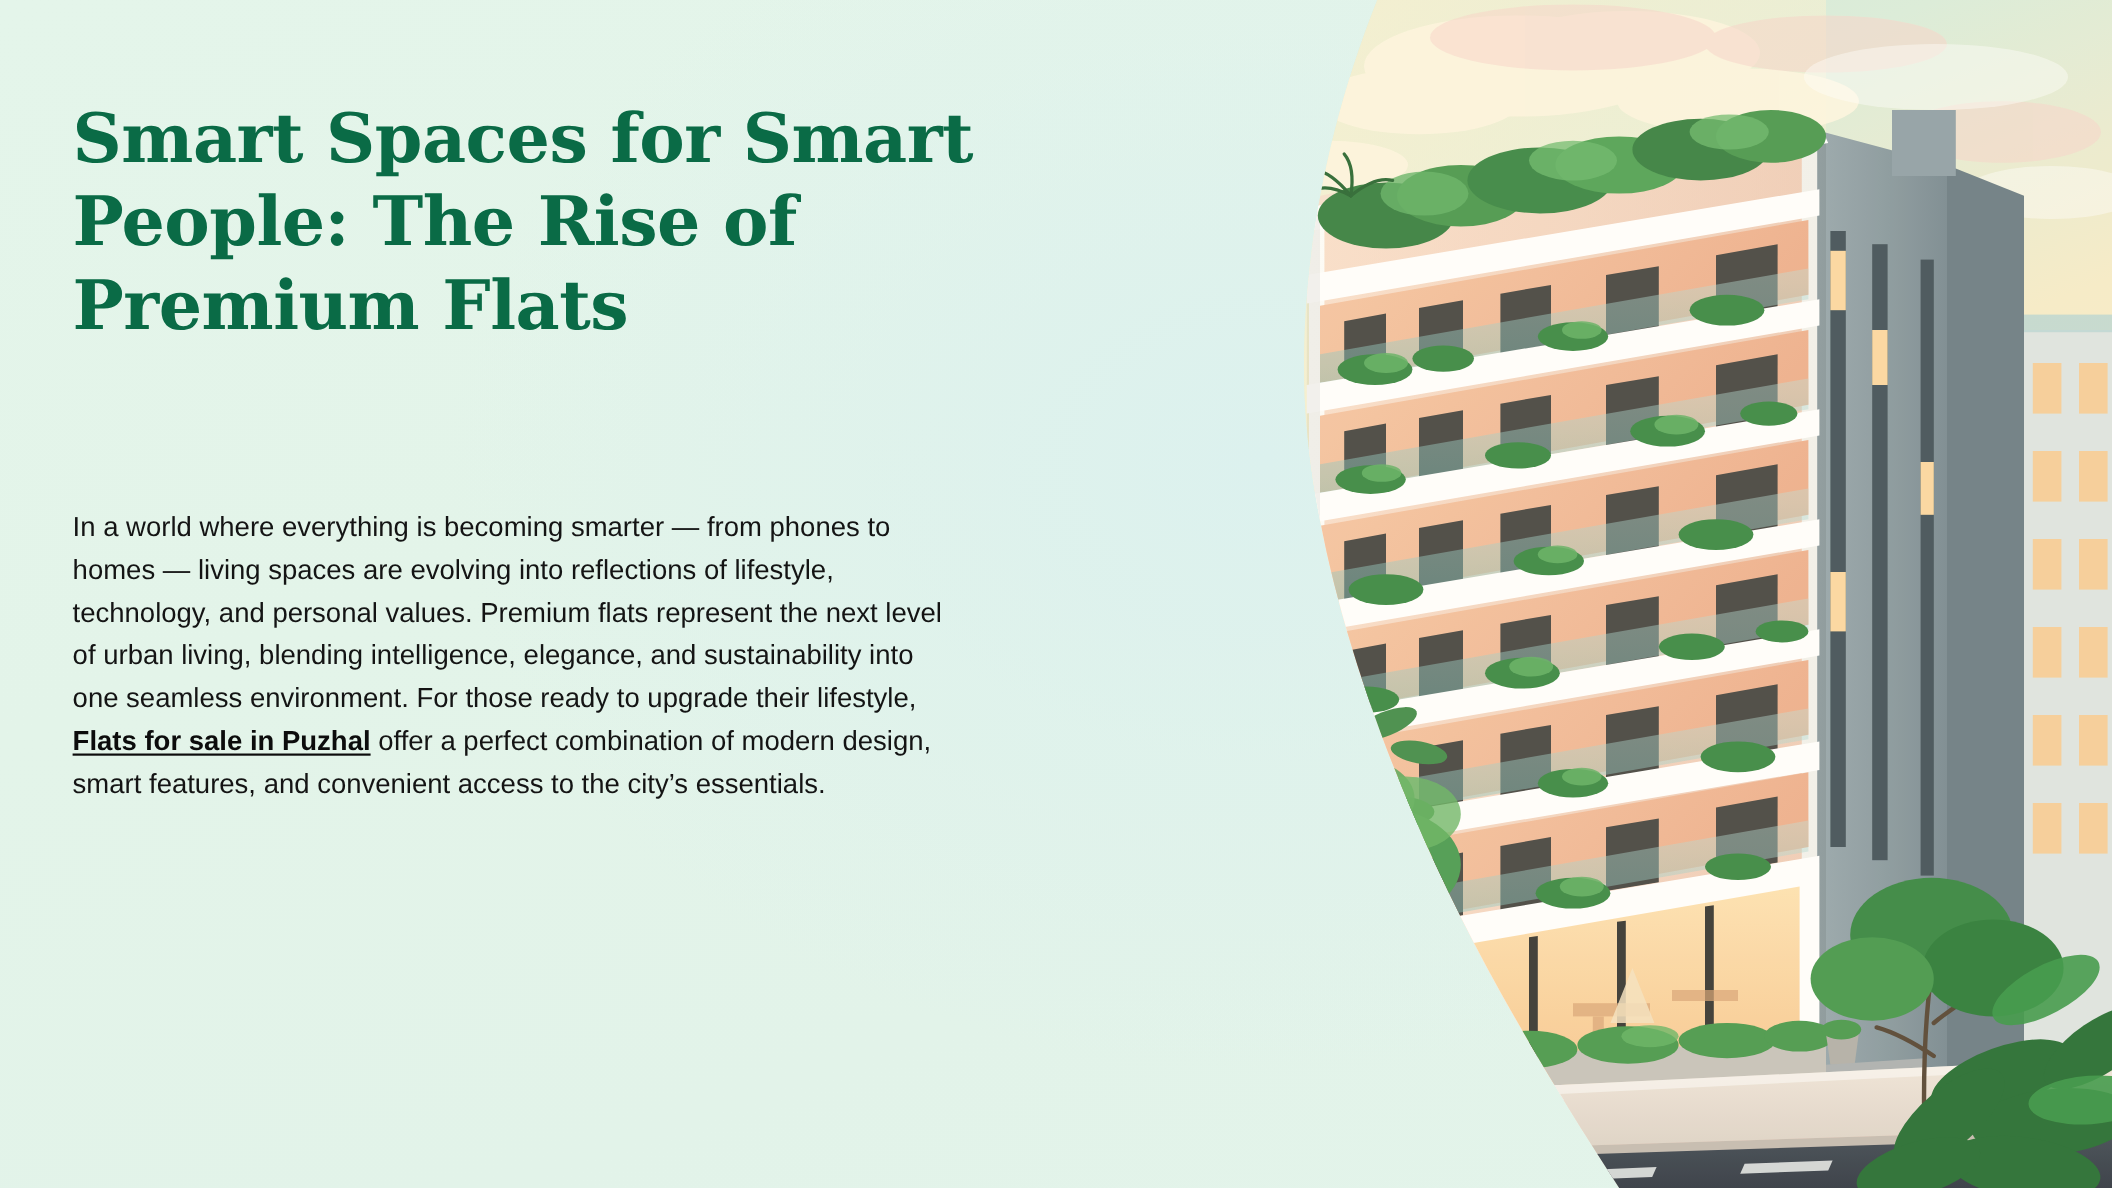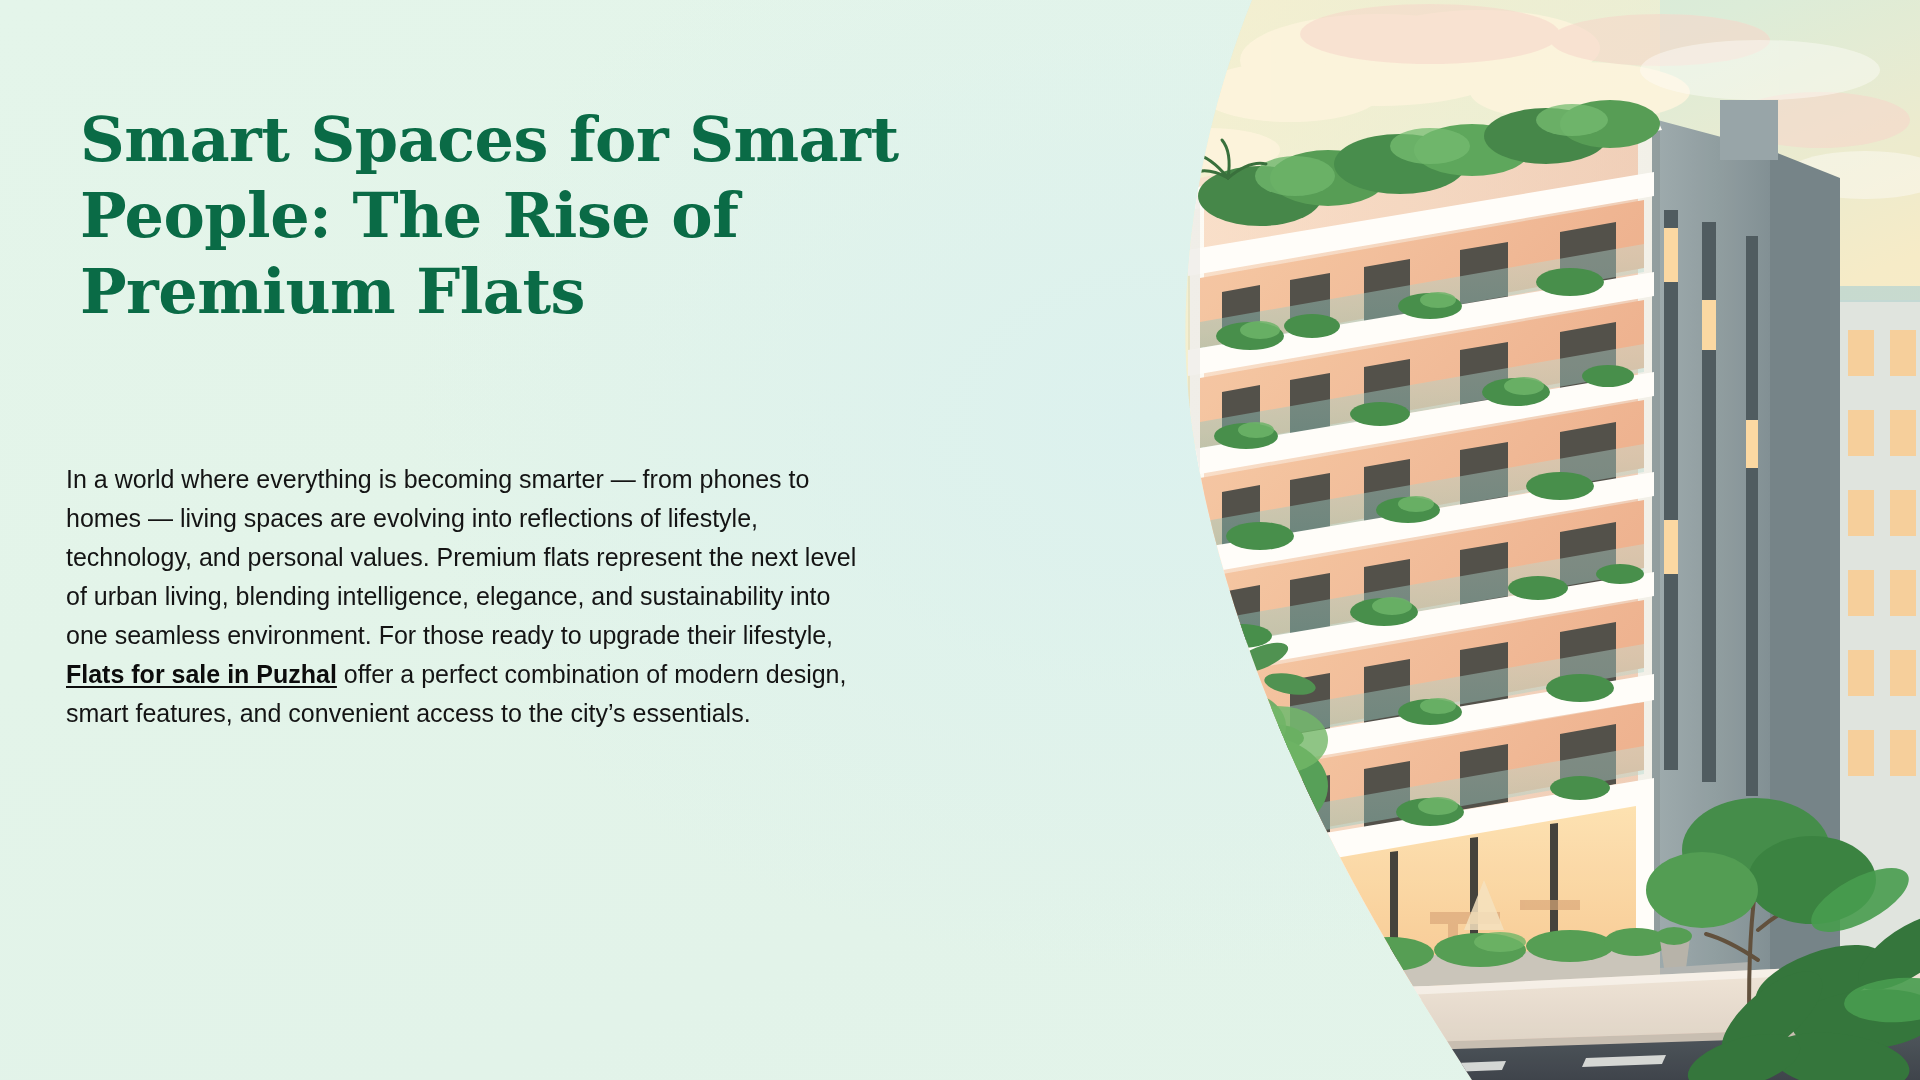--- a/index.html
+++ b/index.html
@@ -21,21 +21,21 @@
     z-index:5;
   }
   .headline{
     position:absolute;left:66px;top:88px;width:900px;
     font-family:"DejaVu Serif","Liberation Serif",serif;
     font-weight:700;
     font-size:62px;
     line-height:76px;
     letter-spacing:-0.5px;
     color:#0a6b46;
-    margin:14px;
+    margin:0;
   }
   .body-copy{
     position:absolute;left:66px;top:460px;width:800px;
     font-family:"Liberation Sans",sans-serif;
     font-size:25px;
     line-height:39px;
     color:#141414;
     margin:0;
   }
   .body-copy .link{

